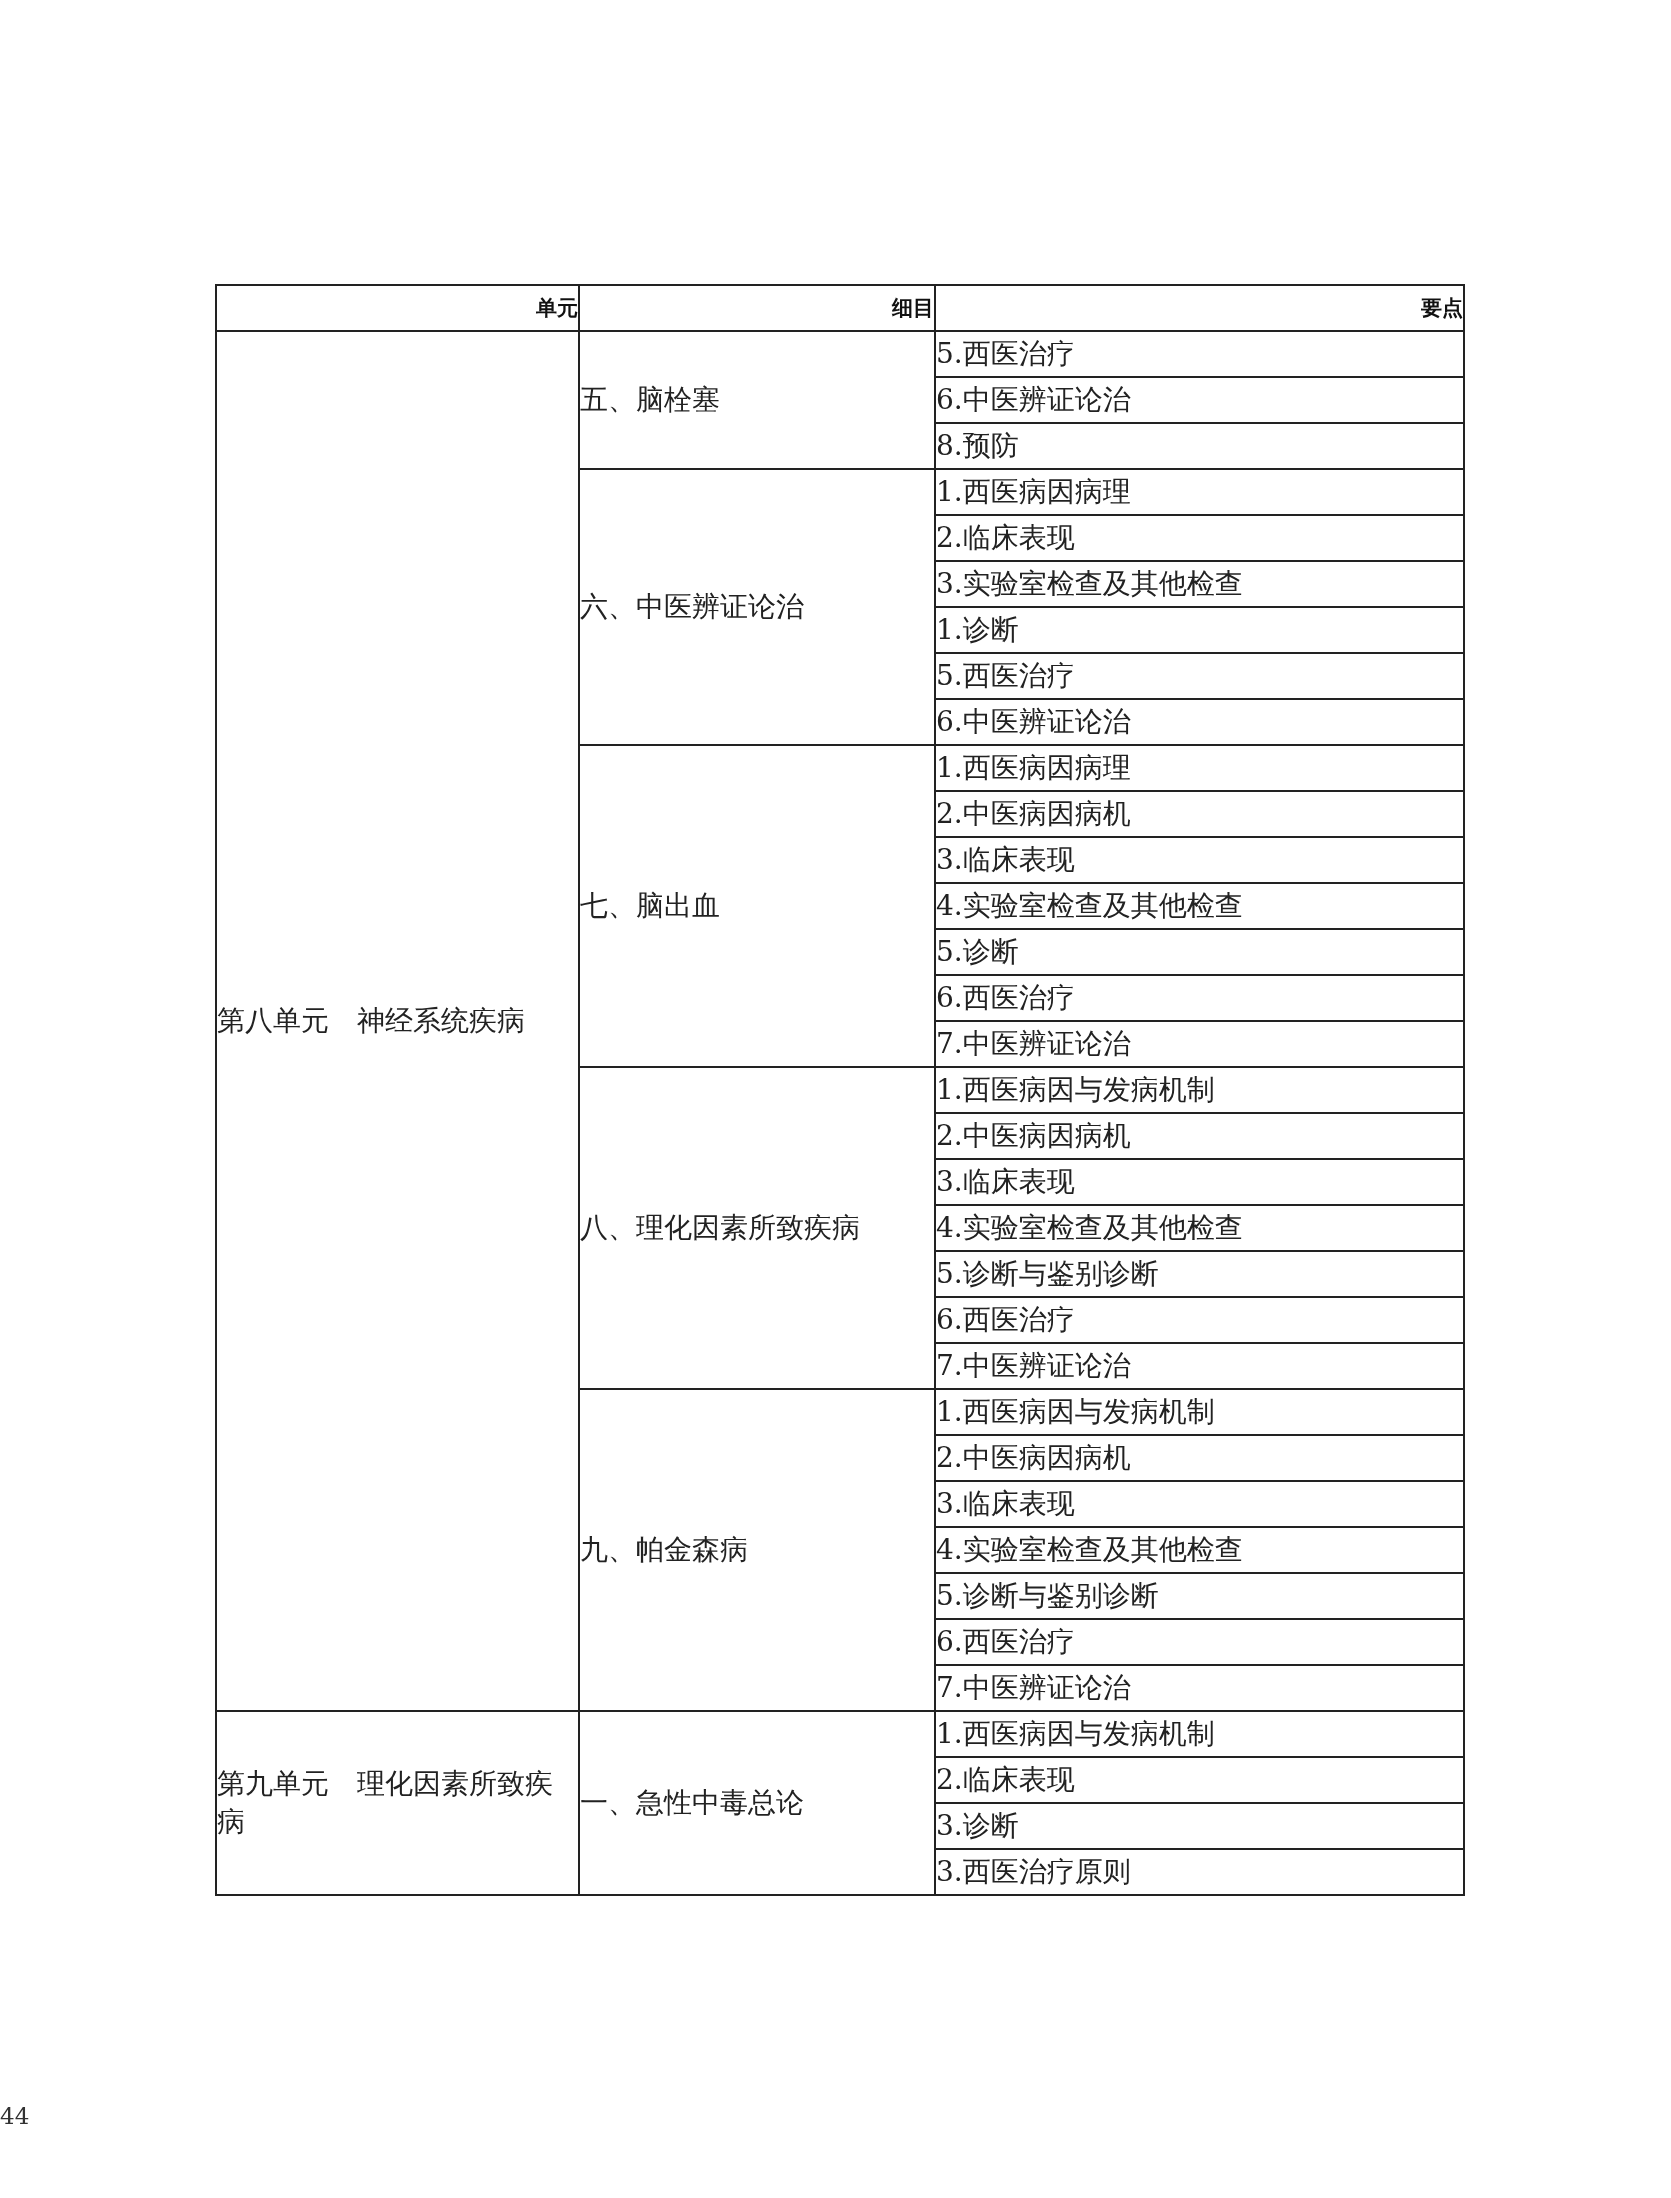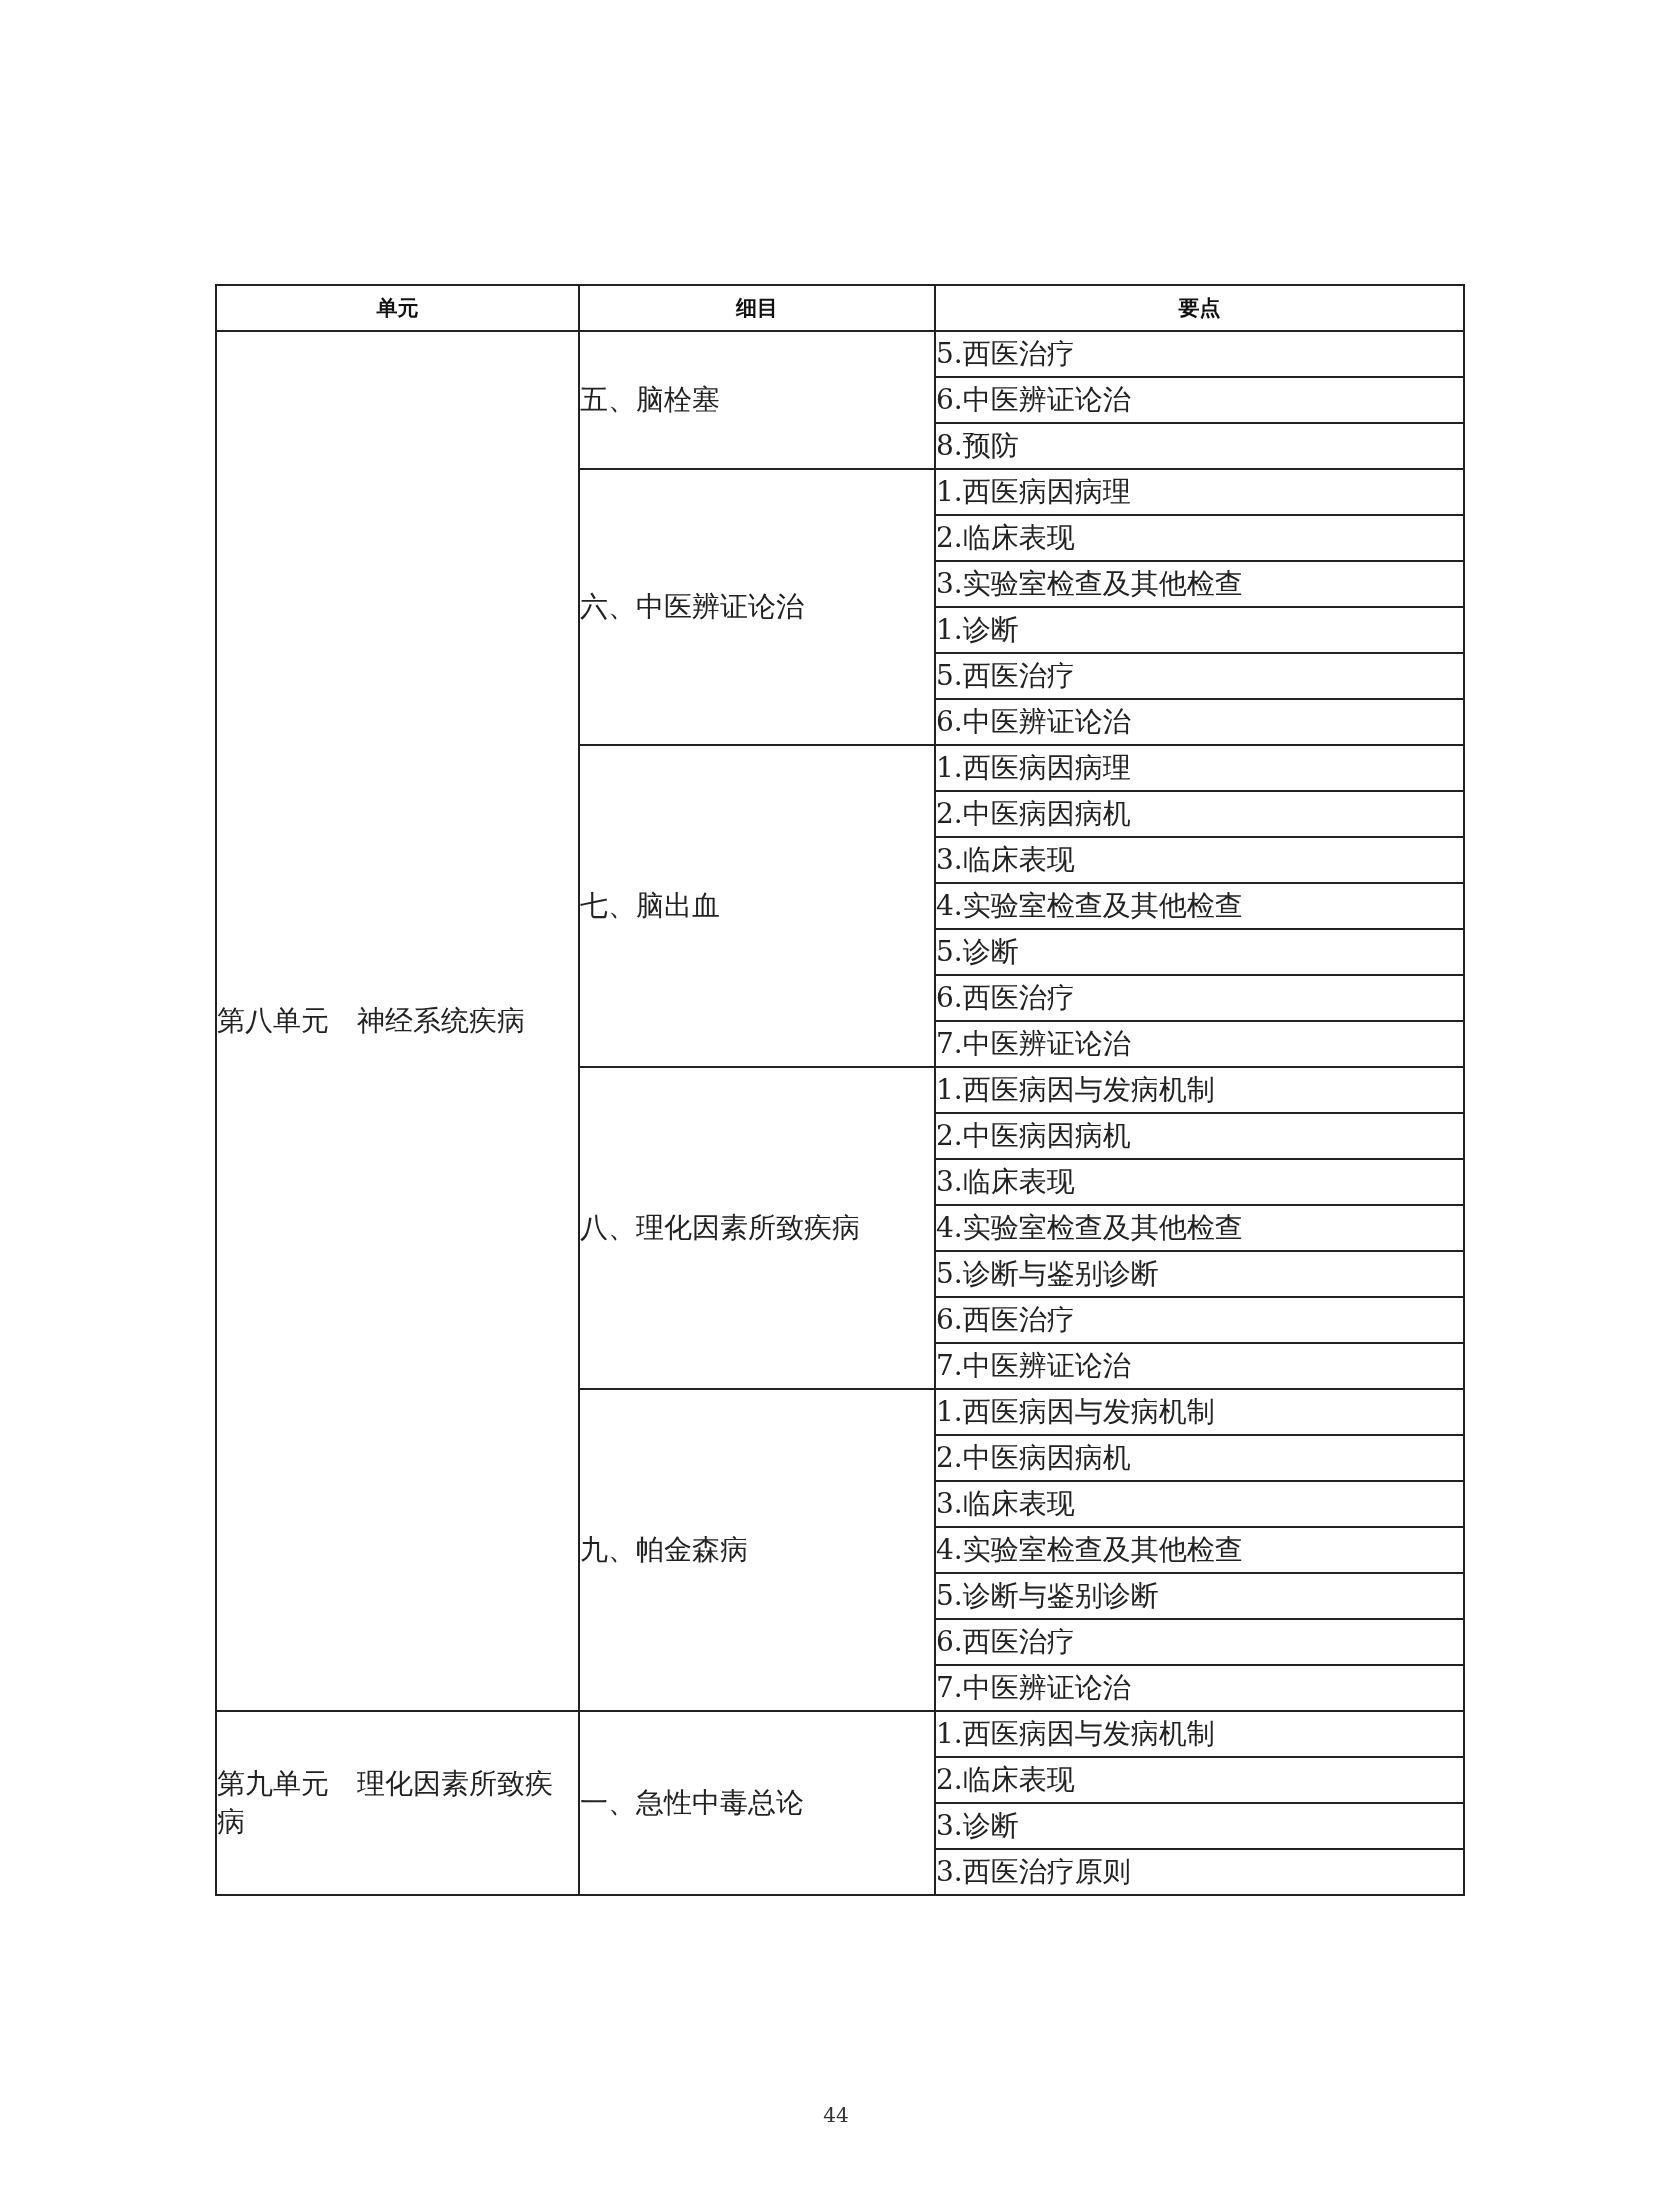--- a/index.html
+++ b/index.html
@@ -2,27 +2,27 @@
 <html><head>
 <meta charset="utf-8">
 <style>
   html, body { margin:0; padding:0; background:#ffffff; }
   body { width:1672px; height:2199px; position:relative; overflow:hidden;
          font-family:"DejaVu Serif","Liberation Serif",serif; color:#222; }
   table.outline { position:absolute; left:215px; top:284px; width:1247px;
          border-collapse:collapse; table-layout:fixed; }
   table.outline td, table.outline th { border:2.4px solid #222; padding:0; }
   table.outline th { height:44px; font-family:"DejaVu Sans","Liberation Sans",sans-serif;
-         font-weight:bold; font-size:21px; text-align:center; vertical-align:middle; color:#111;margin-left:48px; }
+         font-weight:bold; font-size:21px; text-align:right; vertical-align:middle; color:#111;margin-left:48px; }
   table.outline td { font-size:28px; vertical-align:middle; }
   td.unit, td.item { padding-left:15.3px;border-radius:29px; }
   td.point { height:44px; padding-left:13.4px; }
   col.c1 { width:363px; } col.c2 { width:356px; } col.c3 { width:529px; }
-  .page-num { position:absolute; top:2103px; left:0; width:1672px; text-align:center;
-         font-size:20px; color:#333; }
+  .page-num { position:absolute; top:2103px; left:0; width:1672px; 
+         font-size:23px; color:#333; }
 </style>
 </head>
 <body>
 
 <table class="outline">
   <colgroup>
       <col class="c1">
       <col class="c2">
       <col class="c3">
     </colgroup>

